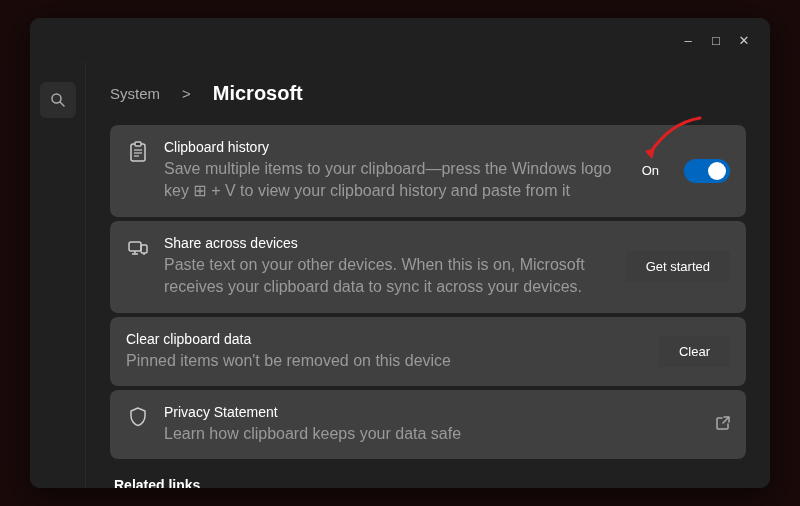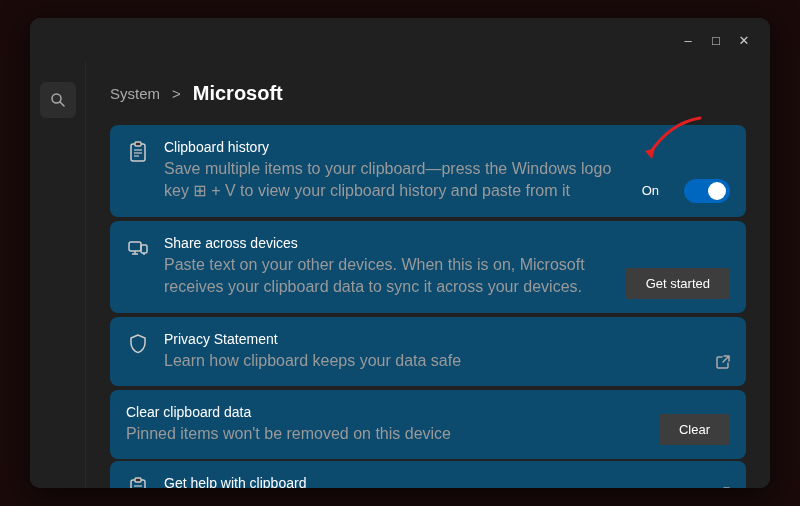--- a/index.html
+++ b/index.html
@@ -82,21 +82,21 @@
     .main {
       flex: 1;
       padding: 20px 24px;
       overflow-y: auto;
       background: #202020;
     }
 
     .breadcrumb {
       display: flex;
       align-items: center;
-      gap: 12px;
+      gap: 22px;
       margin-bottom: 20px;
     }
 
     .breadcrumb-system {
       color: #aaa;
       font-size: 15px;
     }
 
     .breadcrumb-separator {
       color: #aaa;
@@ -109,25 +109,25 @@
       font-weight: 600;
     }
 
     .settings-section {
       display: flex;
       flex-direction: column;
       gap: 2px;
     }
 
     .setting-row {
-      background: #0c4a6e;
+      background: #404040;
       border-radius: 8px;
       padding: 14px 16px;
       display: flex;
-      align-items: flex-end;
+      align-items: center;
       justify-content: space-between;
       margin-bottom: 2px;
     }
 
     .setting-row-info {
       display: flex;
       align-items: flex-start;
       gap: 14px;
       flex: 1;
     }
@@ -298,54 +298,55 @@
               <div class="setting-desc">Paste text on your other devices. When this is on, Microsoft receives your clipboard data to sync it across your devices.</div>
             </div>
           </div>
           <div class="setting-control">
             <button class="btn-secondary">Get started</button>
           </div>
         </div>
 
         <div class="setting-row">
           <div class="setting-row-info">
+            <div class="setting-text">
+              <div class="setting-title">Clear clipboard data</div>
+              <div class="setting-desc">Pinned items won't be removed on this device</div>
+            </div>
+          </div>
+          <div class="setting-control">
+            <button class="btn-secondary">Clear</button>
+          </div>
+        </div>
+
+        <div class="setting-row">
+          <div class="setting-row-info">
             <div class="setting-icon">
               <svg width="22" height="22" viewBox="0 0 22 22" fill="none">
                 <path d="M11 2L4 5v5c0 4.5 3 8.5 7 9.5 4-1 7-5 7-9.5V5L11 2z" stroke="#ccc" stroke-width="1.5" fill="none"></path>
               </svg>
             </div>
             <div class="setting-text">
               <div class="setting-title">Privacy Statement</div>
               <div class="setting-desc">Learn how clipboard keeps your data safe</div>
             </div>
           </div>
           <div class="setting-control">
             <span class="external-link-icon">
               <svg width="14" height="14" viewBox="0 0 14 14" fill="none">
                 <path d="M6 2H2a1 1 0 00-1 1v9a1 1 0 001 1h9a1 1 0 001-1V8" stroke="#aaa" stroke-width="1.5" stroke-linecap="round"></path>
                 <path d="M8 1h5v5M13 1L7 7" stroke="#aaa" stroke-width="1.5" stroke-linecap="round" stroke-linejoin="round"></path>
               </svg>
             </span>
           </div>
         </div>
-
-        <div class="setting-row">
-          <div class="setting-row-info">
-            <div class="setting-text">
-              <div class="setting-title">Clear clipboard data</div>
-              <div class="setting-desc">Pinned items won't be removed on this device</div>
-            </div>
-          </div>
-          <div class="setting-control">
-            <button class="btn-secondary">Clear</button>
-          </div>
-        </div>
       </div>
 
       <div>
+        <div class="section-label">Related links</div>
 
         <div class="setting-row" style="cursor:pointer;">
           <div class="setting-row-info">
             <div class="setting-icon">
               <svg width="22" height="22" viewBox="0 0 22 22" fill="none">
                 <rect x="4" y="3" width="14" height="17" rx="2" stroke="#ccc" stroke-width="1.5"></rect>
                 <rect x="8" y="1" width="6" height="4" rx="1" stroke="#ccc" stroke-width="1.5" fill="#2d2d2d"></rect>
                 <line x1="7" y1="9" x2="15" y2="9" stroke="#ccc" stroke-width="1.2"></line>
                 <line x1="7" y1="12" x2="15" y2="12" stroke="#ccc" stroke-width="1.2"></line>
               </svg>

